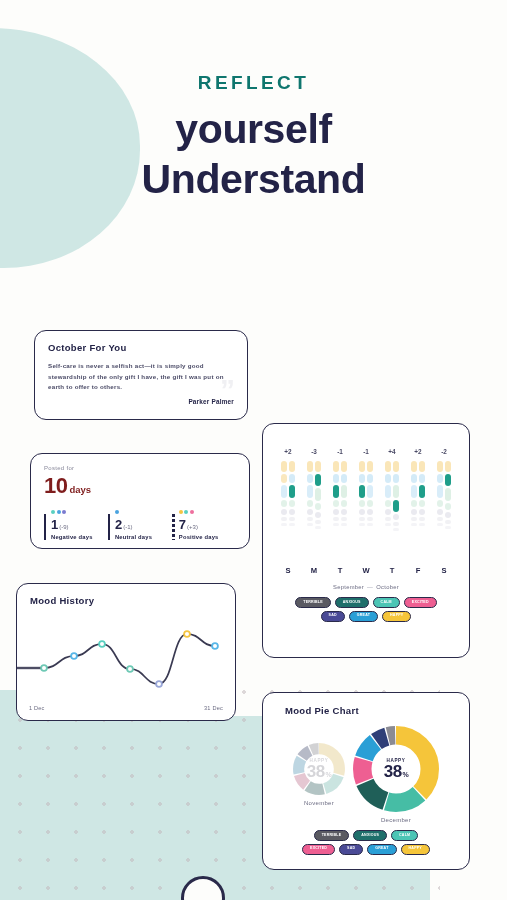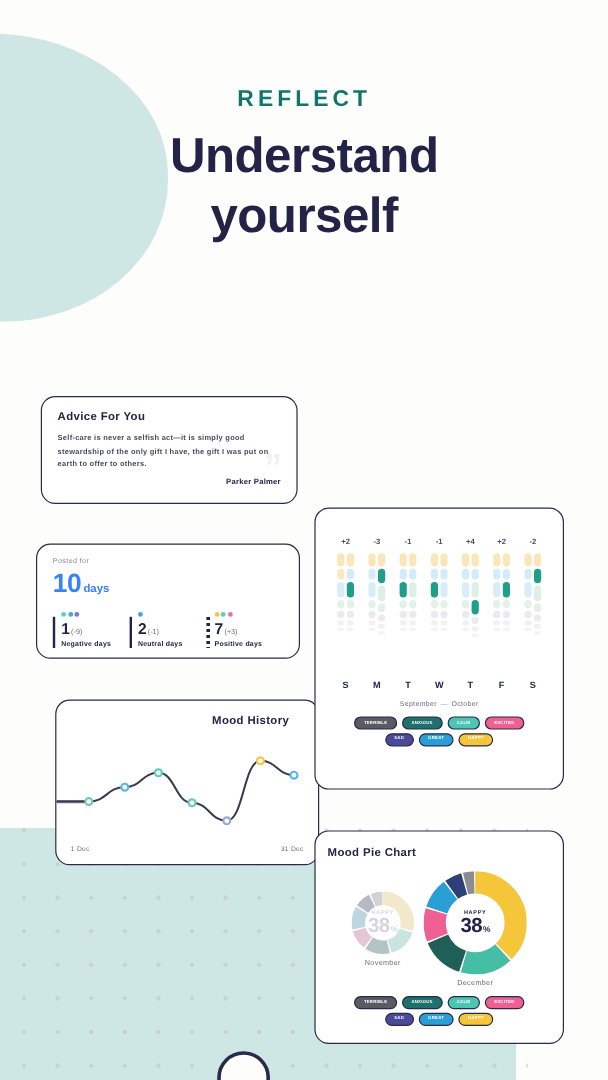--- a/index.html
+++ b/index.html
@@ -83,40 +83,40 @@
   }
   .quote-mark {
     position: absolute; right: 12px; bottom: 14px;
     font-size: 30px; color: #f0f0f3; font-weight: 700;
     line-height: 1; pointer-events: none;
   }
 
   
   #posted { left: 30px; top: 453px; width: 220px; height: 96px; padding: 11px 13px; }
   .posted-label { font-size: 6px; color: #8a8a9c; letter-spacing:.3px; }
-  .posted-big { margin-top: 2px; color:#3b82f6; }
+  .posted-big { margin-top: 2px; color:#7f1d1d; }
   .posted-big b { font-size: 22px; font-weight: 700; letter-spacing:-.5px; }
   .posted-big span { font-size: 9.5px; font-weight: 700; margin-left: 2px; }
   .stats { display: flex; margin-top: 10px; gap: 0; }
   .stat { position: relative; padding-left: 7px; width: 33.3%; }
   .stat-rule { position: absolute; left: 0; top: 5px; width: 2px; height: 26px; background: #232347; }
   .stat-rule.squiggle {
     background:
       repeating-linear-gradient(180deg,#232347 0 3px, transparent 3px 5px);
     width: 3px;
   }
   .dots-row { display: flex; gap: 1.5px; height: 5px; align-items: center; margin-bottom:1px;}
   .dots-row i { width: 4px; height: 4px; border-radius: 50%; display:block; }
   .stat-num { color: #232347; }
   .stat-num b { font-size: 13px; font-weight: 700; }
   .stat-num span { font-size: 6px; color: #6b6b82; margin-left: 1px; }
   .stat-cap { font-size: 5.8px; font-weight: 700; color: #232347; margin-top: 1px; letter-spacing:.2px;}
 
   
-  #history { left: 46px; top: 583px; width: 220px; height: 138px; padding: 11px 24px; text-align: right; }
+  #history { left: 16px; top: 583px; width: 220px; height: 138px; padding: 11px 13px; }
   .hist-chart { position: absolute; left: 0; top: 24px; width: 220px; height: 88px; }
   .hist-axis { position: absolute; left: 12px; right: 12px; bottom: 9px; display: flex; justify-content: space-between; }
   .hist-axis span { font-size: 5.6px; color: #6b6b82; letter-spacing:.2px; }
 
   
   #weekly { left: 262px; top: 423px; width: 208px; height: 235px; padding: 12px 10px 10px; }
   .wm-scores { display: flex; margin-top: 12px; padding: 0 2px; }
   .wm-scores div { flex: 1; text-align: center; font-size: 6.4px; font-weight: 700; color: #4a4a66; }
   .wm-grid { display: flex; margin-top: 6px; padding: 0 2px; height: 100px; }
   .wm-day { flex: 1; display: flex; justify-content: center; gap: 2.5px; }
@@ -131,21 +131,21 @@
   .pills { margin-top: 7px; display: flex; flex-wrap: wrap; justify-content: center; gap: 3px 4px; padding: 0 12px; }
   .pill {
     font-size: 3.6px; font-weight: 700; color: #ffffff;
     letter-spacing: .2px; text-transform: uppercase;
     padding: 2.6px 7px; border-radius: 9px;
     border: .7px solid #2a2a4a;
     white-space: nowrap; line-height: 1;
   }
 
   
-  #pie { left: 262px; top: 692px; width: 208px; height: 178px; padding: 12px 10px 10px; }
+  #pie { left: 262px; top: 692px; width: 208px; height: 178px; padding: 12px 22px 10px; }
   .pie-row { display: flex; align-items: center; justify-content: center; gap: 8px; margin-top: 10px; }
   .pie-wrap { text-align: center; }
   .pie-cap { font-size: 6px; color: #6b6b82; margin-top: 5px; letter-spacing:.3px; }
   .donut { position: relative; }
   .donut .center {
     position: absolute; inset: 0; display: flex; flex-direction: column;
     align-items: center; justify-content: center; pointer-events: none;
   }
   .donut .c-lbl { font-size: 4.6px; font-weight: 700; color: #232347; letter-spacing: .6px; }
   .donut .c-val { font-size: 17px; font-weight: 700; color: #232347; letter-spacing:-.5px; line-height:1.05; }
@@ -159,26 +159,26 @@
 <div id="stage">
 
   <div class="blob-left"></div>
   <div class="mint-bottom"></div>
   <div class="mint-bottom-2"></div>
   <div class="dots"></div>
   <div class="bottom-circle"></div>
 
   <div class="eyebrow">REFLECT</div>
   <div class="headline">
+    <div>yourself</div>
     <div>Understand</div>
-    <div>yourself</div>
   </div>
 
   <div class="card" id="advice">
-    <div class="card-title">Advice For You</div>
+    <div class="card-title">October For You</div>
     <div class="advice-body">Self-care is never a selfish act—it is simply good stewardship of the only gift I have, the gift I was put on earth to offer to others.</div>
     <div class="advice-author">Parker Palmer</div>
     <div class="quote-mark">”</div>
   </div>
 
   <div class="card" id="posted">
     <div class="posted-label">Posted for</div>
     <div class="posted-big">
       <b>10</b><span>days</span>
     </div>

